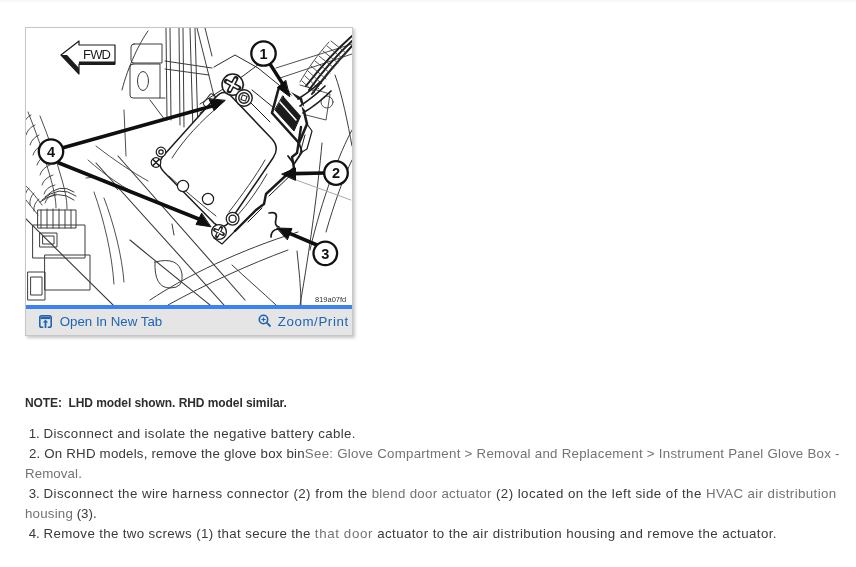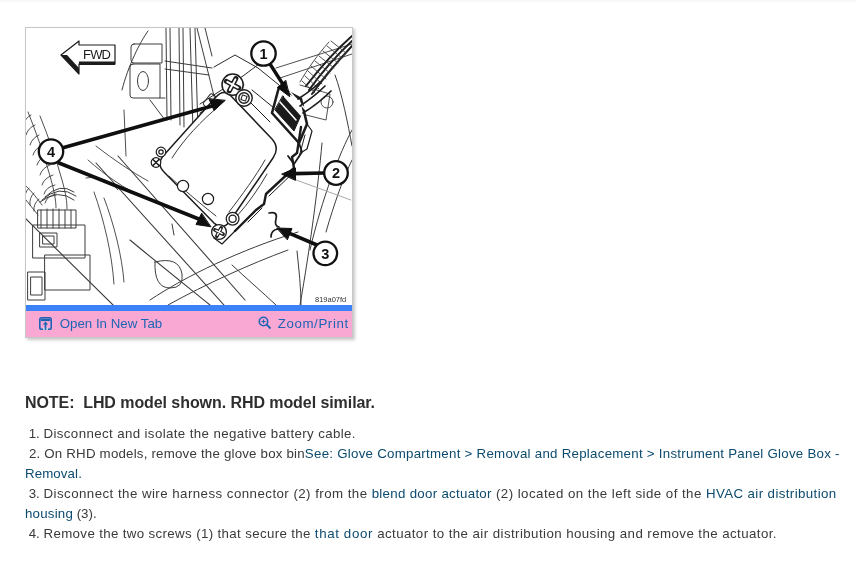--- a/index.html
+++ b/index.html
@@ -1,23 +1,23 @@
 <!DOCTYPE html>
 <html><head>
 <meta charset="utf-8">
 <style>
   html,body{margin:0;padding:0;background:#ffffff;}
   body{font-family:"Liberation Sans",sans-serif;}
   .page{position:relative;width:856px;height:567px;background:#fff;overflow:hidden;}
   .figbox{position:absolute;left:25px;top:27px;width:326px;border:1px solid #c6c6c6;background:#fff;box-shadow:2px 2px 3px rgba(0,0,0,0.22);}
-  .figbar{height:26px;background:#f9a8d4;border-top:6px solid #3b82f6;position:relative;}
+  .figbar{height:26px;background:#e5e5e5;border-top:4px solid #3b82f6;position:relative;}
   .figbar a{position:absolute;top:5px;color:#1d64b4;text-decoration:none;font-size:13.3px;}
-  .note{position:absolute;left:25px;top:395px;font-size:16px;font-weight:bold;color:#2e2e2e;line-height:16px;letter-spacing:-0.07px;}
+  .note{position:absolute;left:25px;top:395px;font-size:12px;font-weight:bold;color:#2e2e2e;line-height:16px;letter-spacing:-0.07px;}
   .steps{position:absolute;left:25px;top:424px;width:830px;font-size:13.3px;color:#3a3a3a;line-height:20px;white-space:nowrap;}
-  .steps a{color:#0c4a6e;text-decoration:none;}
+  .steps a{color:#737373;text-decoration:none;}
 </style>
 </head>
 <body>
 <div class="page">
 
   <div style="position:absolute;left:0;top:0;width:856px;height:2px;background:#f7f8f9"></div>
 
   <div class="figbox">
 
     <svg width="326" height="277" viewBox="0 0 326 277" style="display:block" fill="none" stroke-linecap="round" stroke-linejoin="round">

